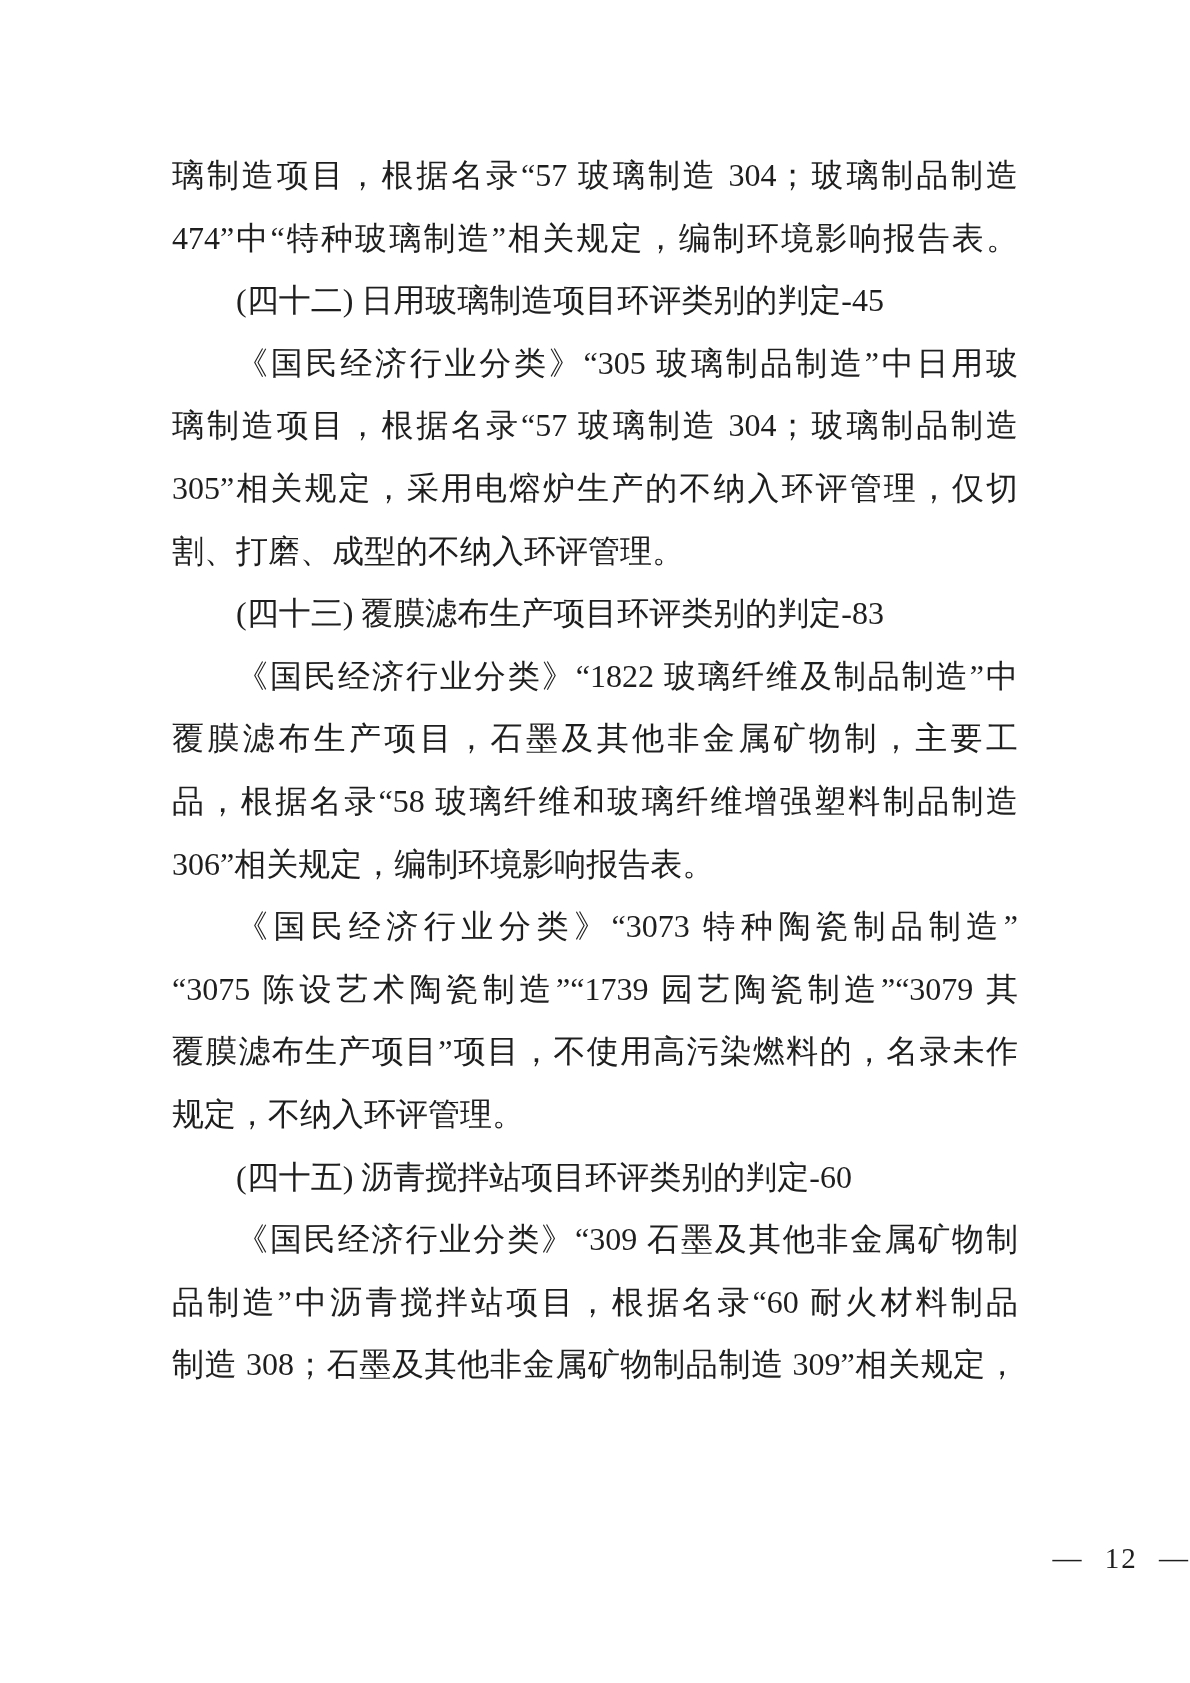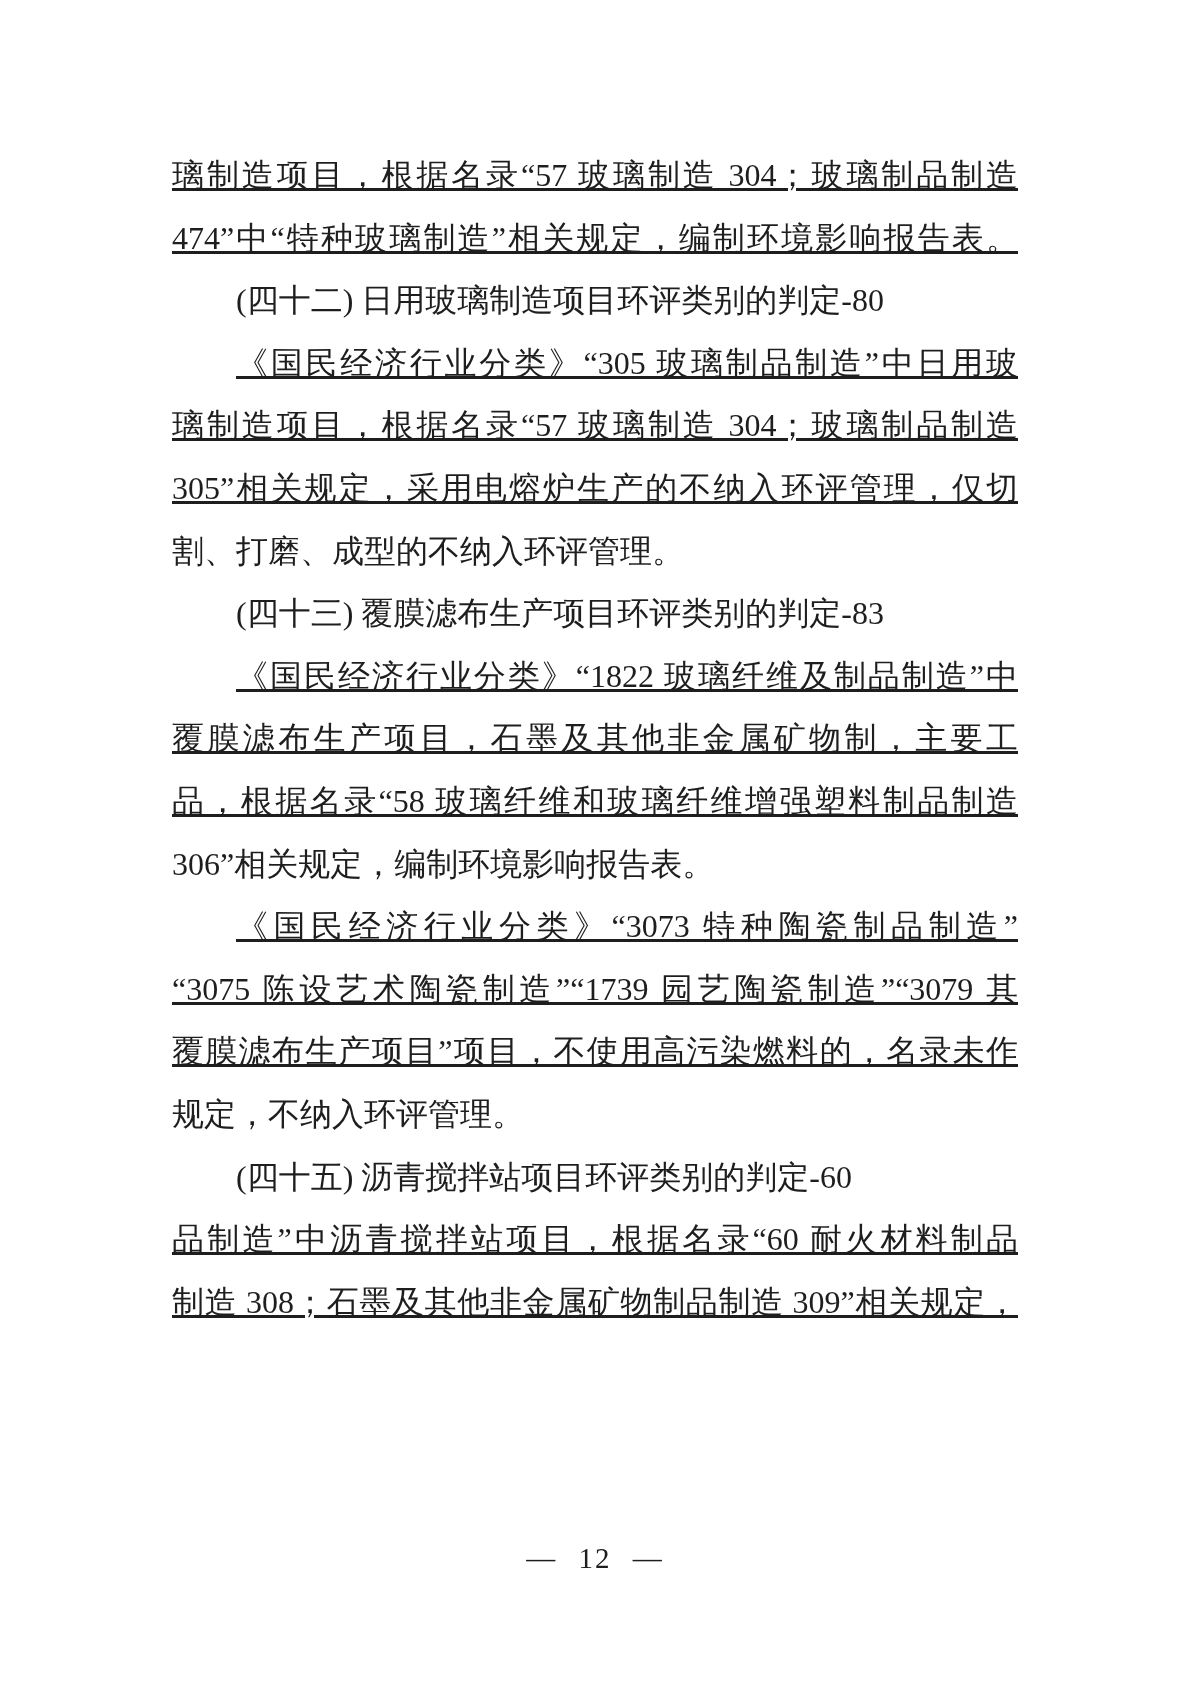--- a/index.html
+++ b/index.html
@@ -35,61 +35,61 @@
     font-size: 32px;
     white-space: nowrap;
     text-align: left;
     overflow: visible;
   }
   .line.justify {
     white-space: normal;
     text-align: justify;
     text-align-last: justify;
     text-justify: inter-ideograph;
-    text-decoration: underline;
   }
   .line.indent {
     text-indent: 64px;
   }
   .page-footer {
     position: absolute;
     left: 0;
     top: 1542px;
     width: 100%;
-    text-align: center;
+    text-align: right;
   }
   .page-number {
     font-size: 29px;
     letter-spacing: 2px;
     word-spacing: 12px;
     color: var(--text-color);
   }
 </style>
 </head>
 <body>
 
 <div class="page">
   <main class="text-block">
 
   <div class="line justify">璃制造项目，根据名录“57 玻璃制造 304；玻璃制品制造</div>
       <div class="line justify">474”中“特种玻璃制造”相关规定，编制环境影响报告表。</div>
-      <div class="line indent">(四十二) 日用玻璃制造项目环评类别的判定-80</div>
+      <div class="line indent">(四十二) 日用玻璃制造项目环评类别的判定-45</div>
       <div class="line indent justify">《国民经济行业分类》“305 玻璃制品制造”中日用玻</div>
       <div class="line justify">璃制造项目，根据名录“57 玻璃制造 304；玻璃制品制造</div>
       <div class="line justify">305”相关规定，采用电熔炉生产的不纳入环评管理，仅切</div>
       <div class="line">割、打磨、成型的不纳入环评管理。</div>
       <div class="line indent">(四十三) 覆膜滤布生产项目环评类别的判定-83</div>
       <div class="line indent justify">《国民经济行业分类》“1822 玻璃纤维及制品制造”中</div>
       <div class="line justify">覆膜滤布生产项目，石墨及其他非金属矿物制，主要工</div>
       <div class="line justify">品，根据名录“58 玻璃纤维和玻璃纤维增强塑料制品制造</div>
       <div class="line">306”相关规定，编制环境影响报告表。</div>
       <div class="line indent justify">《国民经济行业分类》“3073 特种陶瓷制品制造”</div>
       <div class="line justify">“3075 陈设艺术陶瓷制造”“1739 园艺陶瓷制造”“3079 其</div>
       <div class="line justify">覆膜滤布生产项目”项目，不使用高污染燃料的，名录未作</div>
       <div class="line">规定，不纳入环评管理。</div>
       <div class="line indent">(四十五) 沥青搅拌站项目环评类别的判定-60</div>
+      <div class="line indent justify">《国民经济行业分类》“309 石墨及其他非金属矿物制</div>
       <div class="line justify">品制造”中沥青搅拌站项目，根据名录“60 耐火材料制品</div>
       <div class="line justify">制造 308；石墨及其他非金属矿物制品制造 309”相关规定，</div>
     </main>
   <footer class="page-footer">
     <span class="page-number">— 12 —</span>
   </footer>
 </div>
 
 </body></html>

